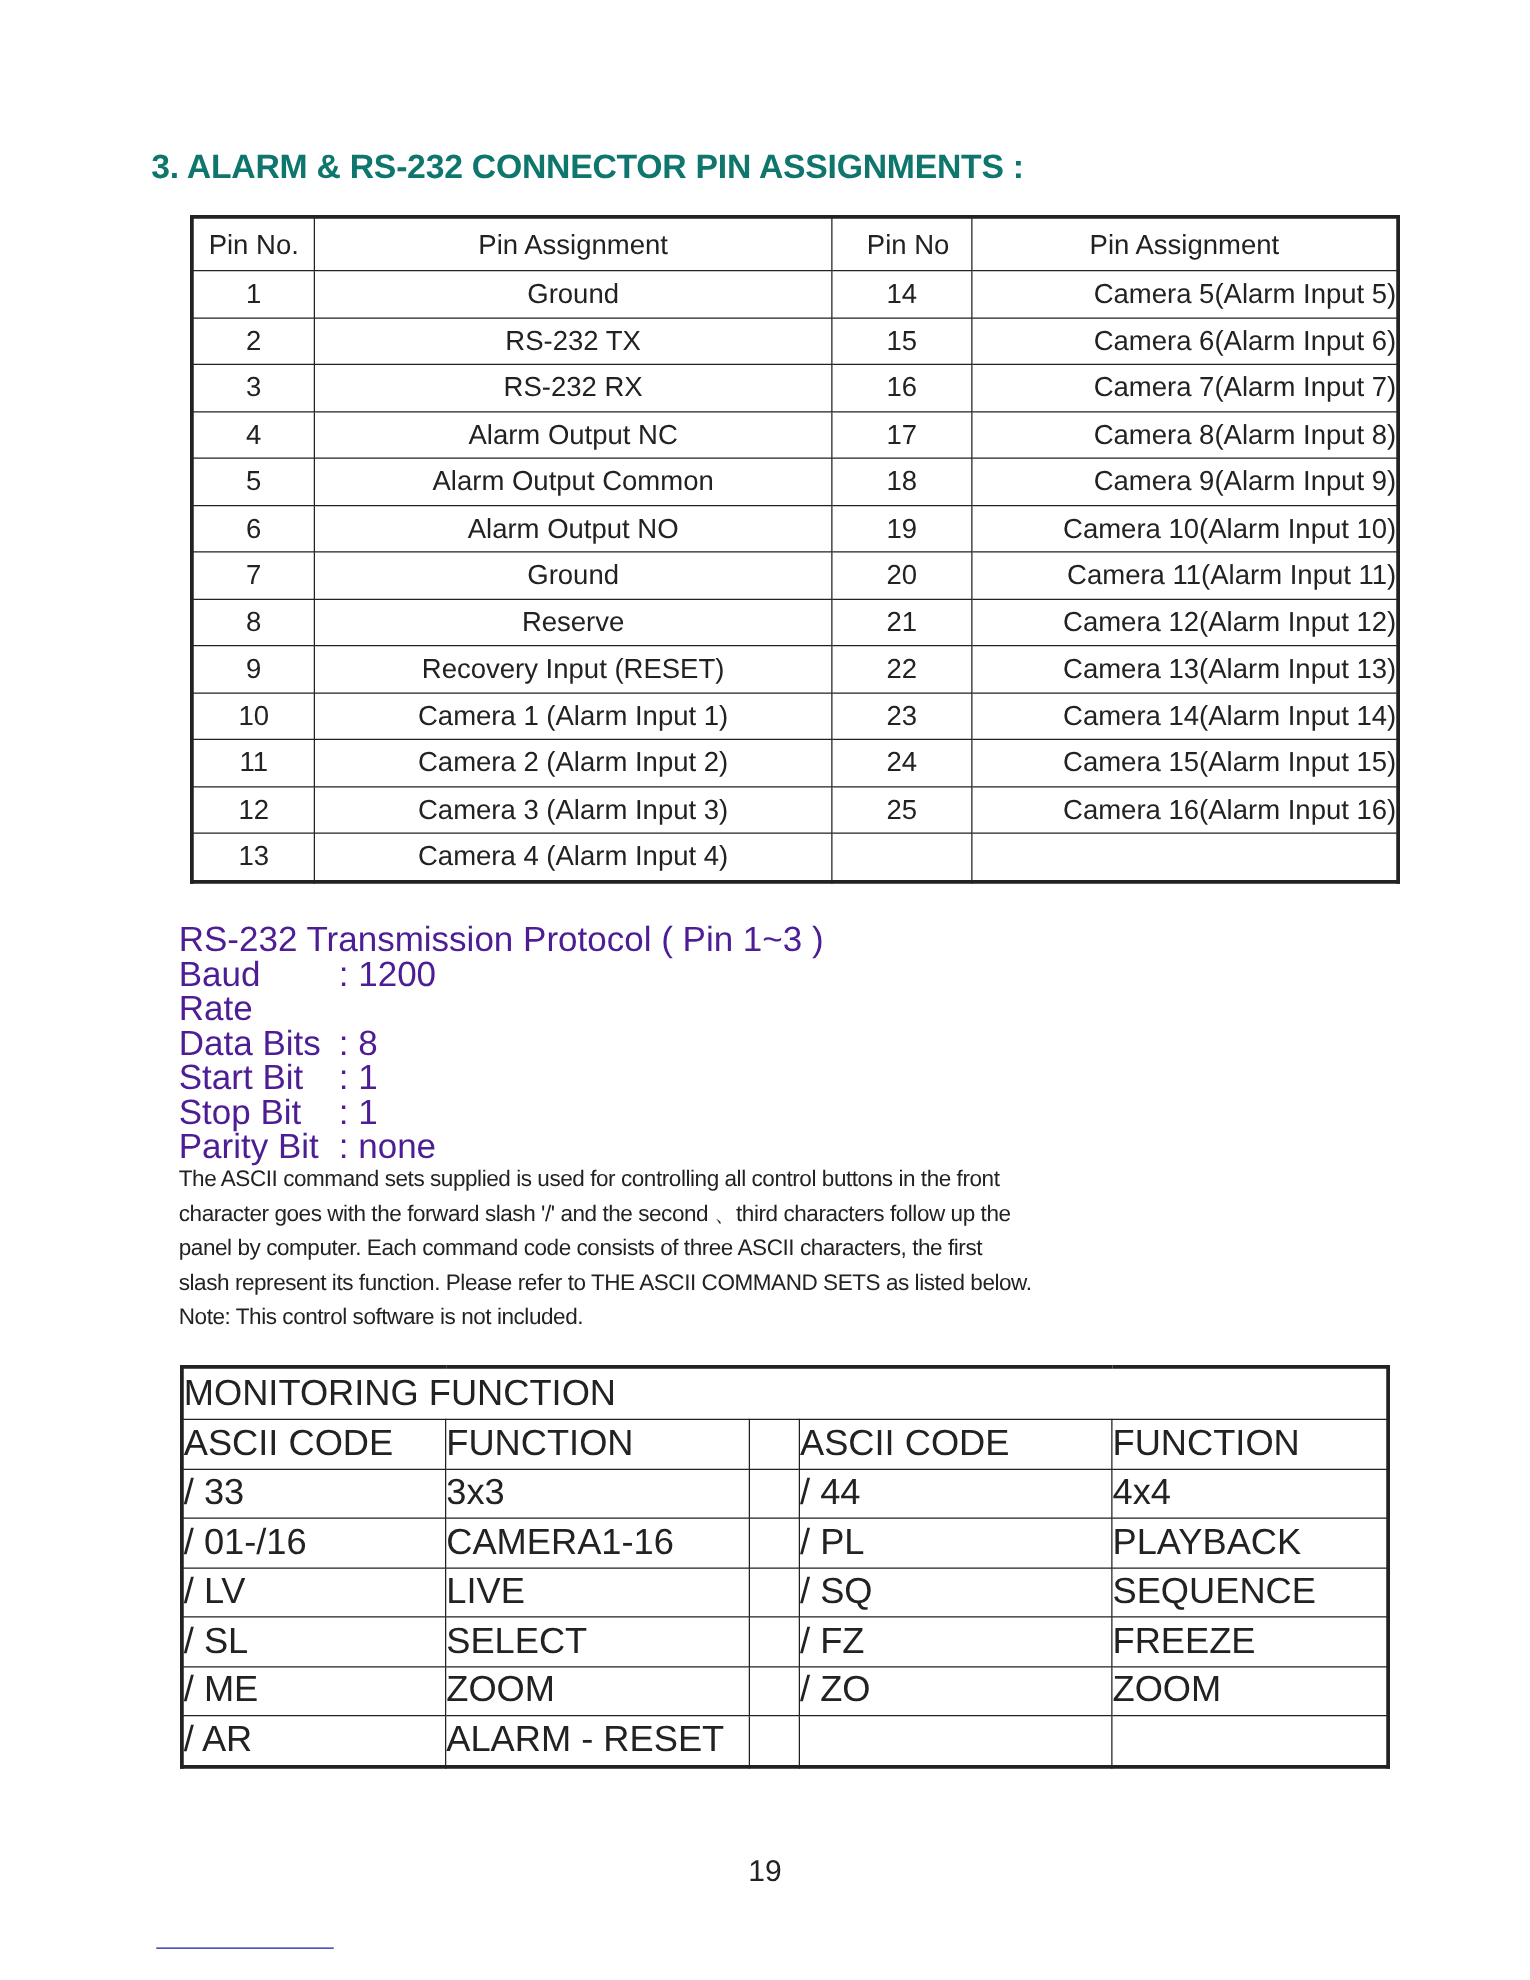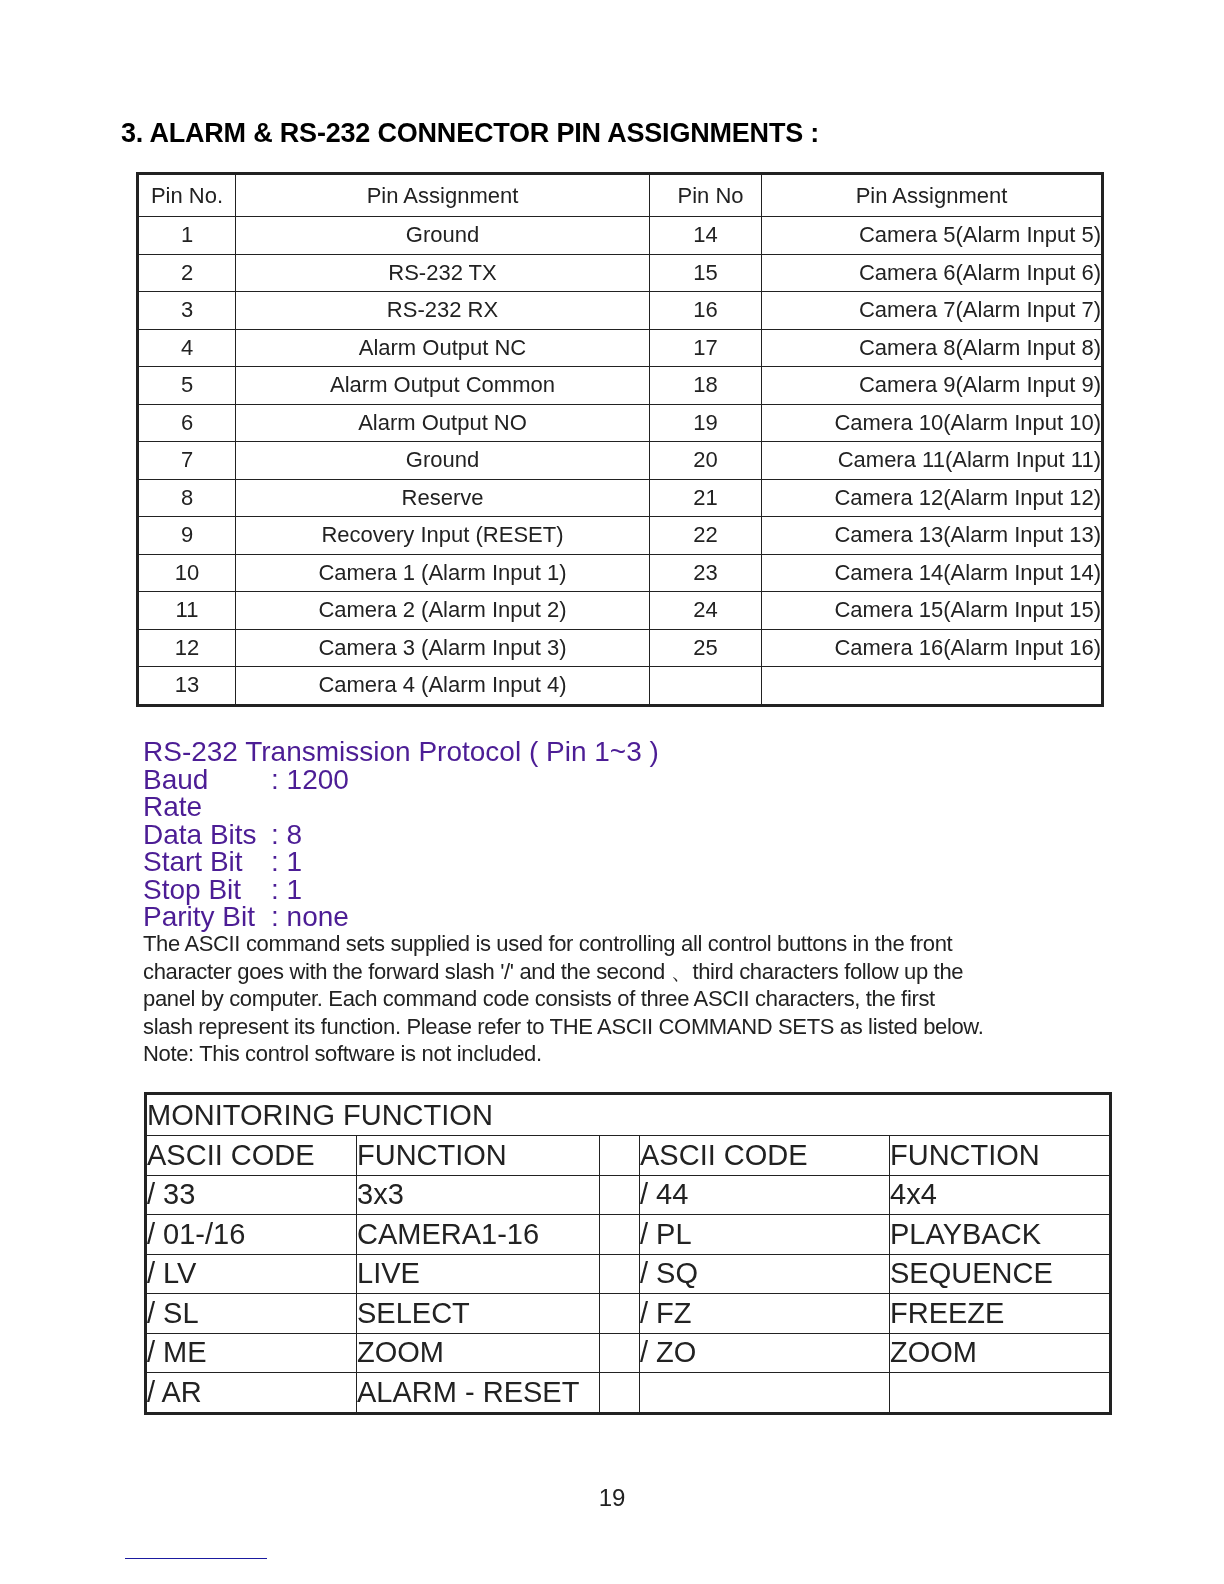--- a/index.html
+++ b/index.html
@@ -1,40 +1,40 @@
 <!DOCTYPE html>
 <html><head>
 <meta charset="utf-8">
 <style>
   html, body { margin: 0; padding: 0; background: #ffffff; }
   body { width: 1224px; height: 1584px; position: relative; overflow: hidden;
          font-family: "Liberation Sans", sans-serif; color: #1e1e1e; }
 
   .heading { position: absolute; left: 121px; top: 118px; font-size: 27px; font-weight: bold;
-             letter-spacing: -0.2px; color: #000000; white-space: nowrap; }
-
-  
-  table.pins { position: absolute; left: 136px; top: 172px; width: 965px; border-collapse: collapse;
+             letter-spacing: -0.2px; color: #0f766e; white-space: nowrap; }
+
+  
+  table.pins { position: absolute; left: 152px; top: 172px; width: 965px; border-collapse: collapse;
                border: 3px solid #222; table-layout: fixed; }
   table.pins td, table.pins th { border: 1.5px solid #222; height: 36.5px; padding: 0; font-size: 22px;
                font-weight: normal; color: #222; white-space: nowrap; vertical-align: middle; }
   table.pins th { height: 41px; }
   table.pins .c-no { text-align: center; }
   table.pins .c-no-l { text-align: center; padding-left: 10px; }
   table.pins .c-as { text-align: center; }
   table.pins .c-as-r { text-align: right; padding-left: 10px; }
 
   
   .protocol { position: absolute; left: 143px; top: 738px; font-size: 28px; line-height: 27.5px; color: #4c1d95; }
   .protocol .row { display: flex; }
   .protocol .lbl { width: 128px; }
   .protocol .title-row { width: 600px; }
 
   
-  .para { position: absolute; left: 143px; top: 930px; width: 940px; font-size: 22px; line-height: 27.6px;
+  .para { position: absolute; left: 143px; top: 930px; width: 940px; font-size: 18px; line-height: 27.6px;
           color: #222; letter-spacing: -0.35px; }
   .para p { margin: 0; white-space: nowrap; }
 
   
   table.ascii { position: absolute; left: 144px; top: 1092px; width: 965px; border-collapse: collapse;
                 border: 3px solid #222; table-layout: fixed; }
   table.ascii td { border: 1.2px solid #222; height: 38.5px; padding: 0; font-size: 29px; color: #222;
                    vertical-align: middle; white-space: nowrap; }
   table.ascii td.caption { height: 40px; }
 

